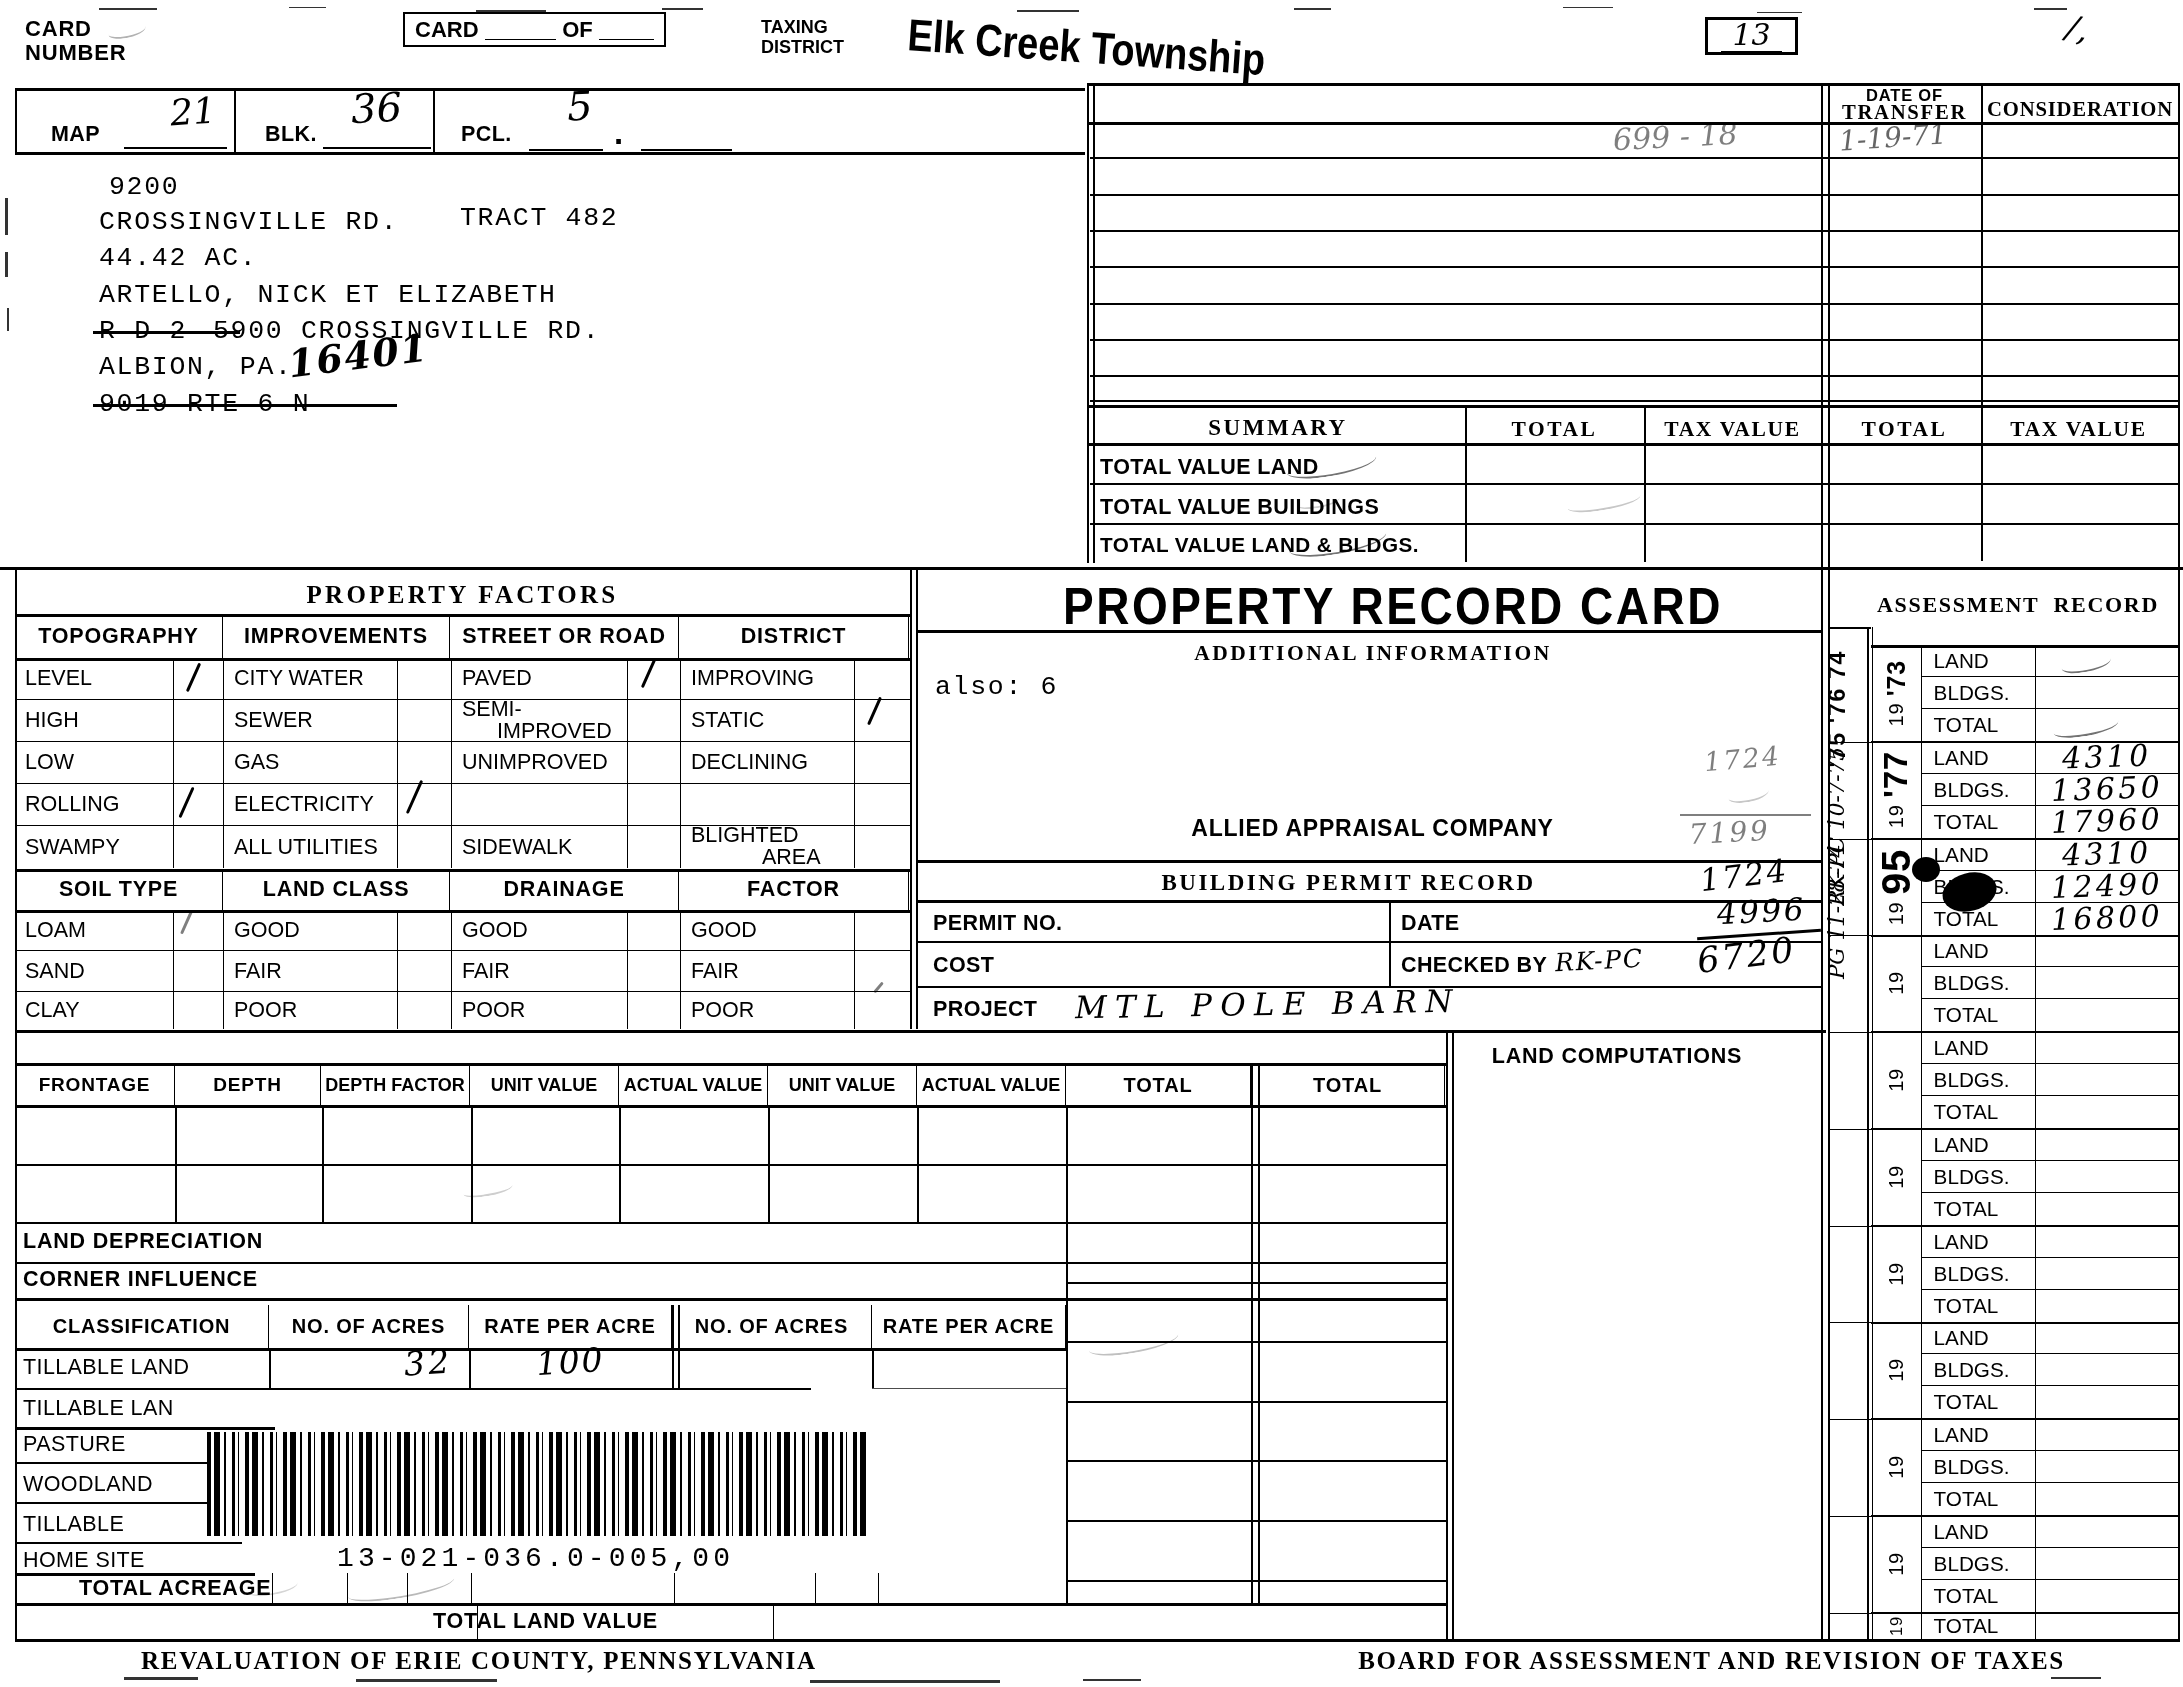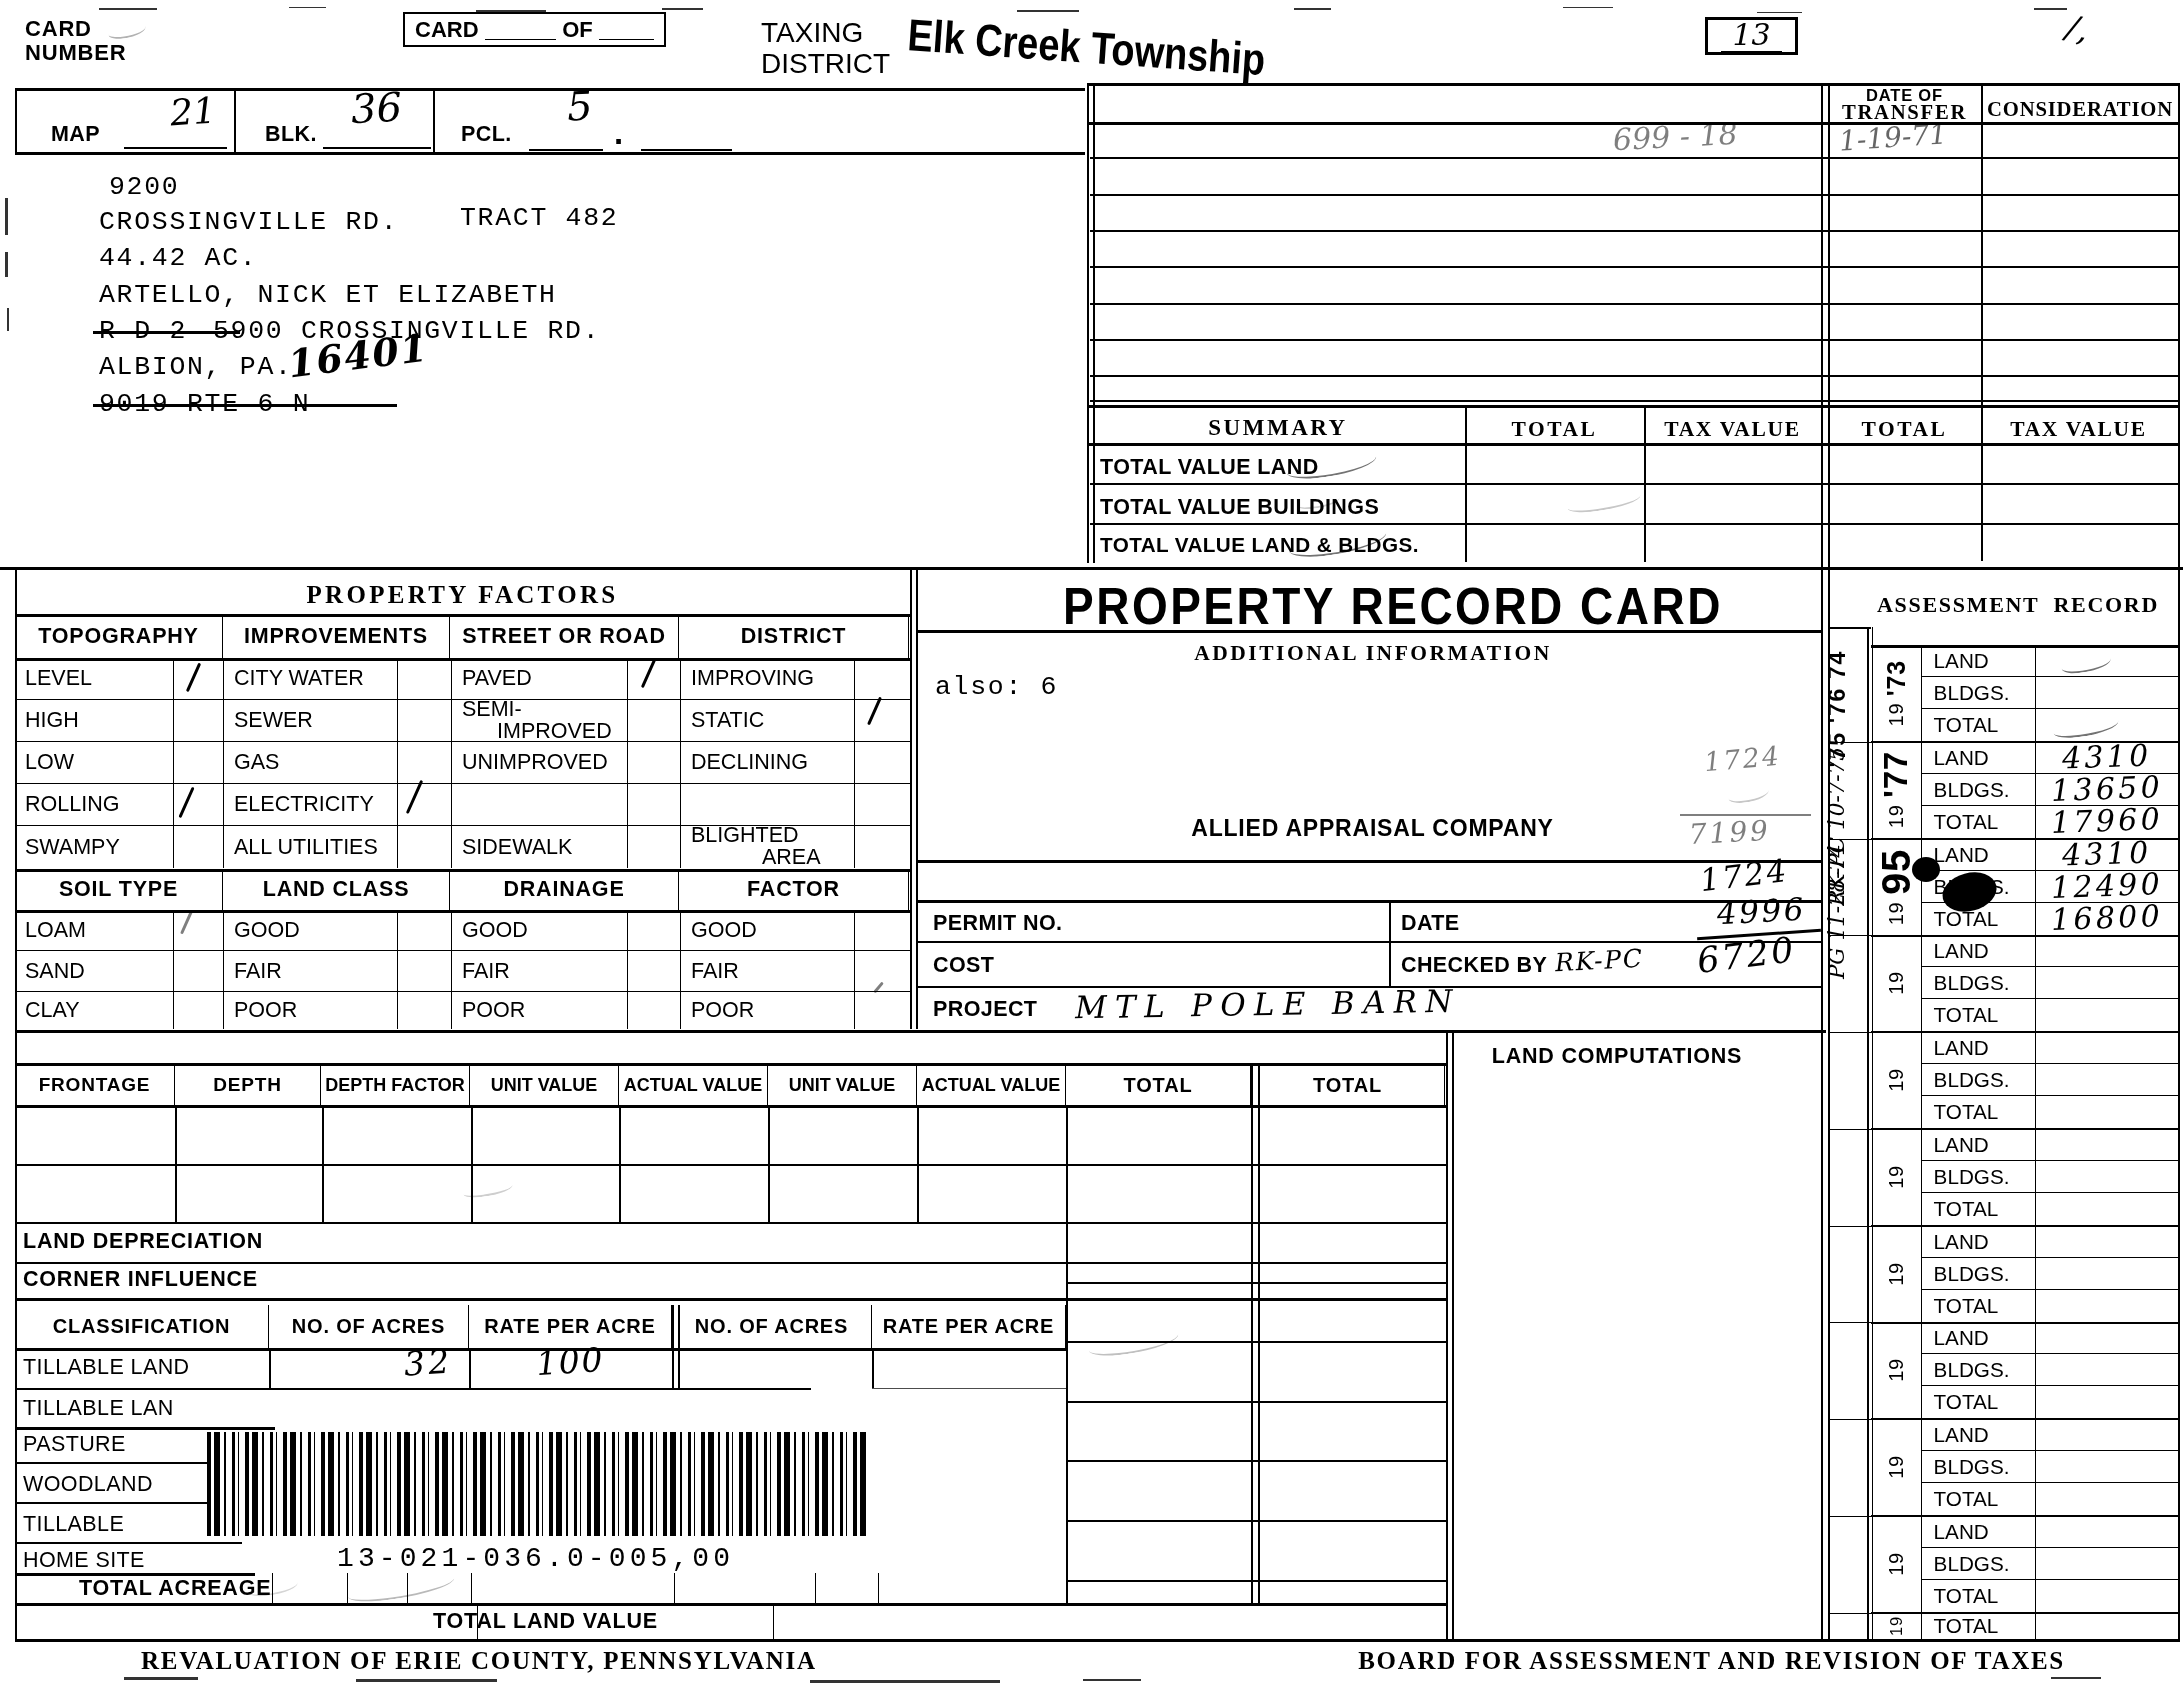--- a/index.html
+++ b/index.html
@@ -66,21 +66,21 @@
 
   <div class="a lbl2 pre" style="left:25px;top:16.5px;font-size:22px;font-weight:600;letter-spacing:0.8px">CARD
 NUMBER</div>
   <i class="sq" style="left:108px;top:23px;width:38px;height:15px;opacity:.55"></i>
   <div class="a" style="left:403px;top:12.4px;width:263px;height:35px;border:2.5px solid #000;display:flex;align-items:center;padding:0 10px;font-size:22px;font-weight:600">
     <span>CARD</span>
     <span style="display:inline-block;width:71px;border-bottom:1.7px solid #000;height:20px;margin:0 6.6px"></span>
     <span>OF</span>
     <span style="display:inline-block;width:55px;border-bottom:1.7px solid #000;height:20px;margin-left:6.6px"></span>
   </div>
-  <div class="a lbl2 pre" style="left:761px;top:16.5px;font-size:28px;font-weight:400">TAXING
+  <div class="a lbl2 pre" style="left:761px;top:16.5px;font-size:18px;font-weight:700">TAXING
 DISTRICT</div>
   <div class="a" style="left:898px;top:25px;font-size:40px;font-weight:800;transform:rotate(4deg) scale(.95,1.12);white-space:pre">Elk Creek Township</div>
   <div class="a" style="left:1705px;top:16.5px;width:93px;height:38px;border:3.3px solid #000;display:flex;align-items:flex-start;justify-content:center">
     <span class="hw" style="font-size:30px;border-bottom:2.5px solid #000;padding:0 11.6px 1.7px">13</span>
   </div>
   <div class="a hw" style="left:2067px;top:11.6px;font-size:33px;transform:rotate(12deg)">/,</div>
 
   <i class="hl h4" style="left:15px;top:88px;width:1070px"></i>
   <i class="hl h4" style="left:15px;top:152px;width:1070px"></i>
   <i class="vl" style="left:15px;top:88px;height:66px"></i>
@@ -255,20 +255,21 @@
   <i class="hl h4" style="left:916px;top:630px;width:905px"></i>
   <div class="a sten ctr" style="left:1042px;top:641px;width:662px;font-size:21.5px">ADDITIONAL INFORMATION</div>
   <div class="a type" style="left:935px;top:672px;font-size:26.5px">also: 6</div>
   <div class="a ctr" style="left:1116px;top:815px;width:513px;font-size:23px;font-weight:600;letter-spacing:0.8px">ALLIED APPRAISAL COMPANY</div>
   <div class="a hw faint" style="left:1704px;top:746px;font-size:26.5px;transform:rotate(-5deg);letter-spacing:2.5px">1724</div>
   <i class="sq" style="left:1728px;top:787px;width:41px;height:15px;opacity:.4"></i>
   <i class="tl faint" style="left:1680px;top:814px;width:131px"></i>
   <div class="a hw faint" style="left:1689px;top:819px;font-size:28px;transform:rotate(-3deg);letter-spacing:2.5px">7199</div>
 
   <i class="hl" style="left:916px;top:860px;width:905px"></i>
+  <div class="a sten ctr" style="left:1059px;top:870px;width:579px;font-size:23px">BUILDING PERMIT RECORD</div>
   <i class="hl" style="left:916px;top:900px;width:905px"></i>
   <i class="vl" style="left:1389px;top:900px;height:86px"></i>
   <div class="a lbl b6" style="left:933px;top:911px">PERMIT NO.</div>
   <div class="a lbl b6" style="left:1401px;top:911px">DATE</div>
   <i class="tl" style="left:916px;top:941px;width:905px"></i>
   <div class="a lbl b6" style="left:933px;top:953px">COST</div>
   <div class="a lbl b6" style="left:1401px;top:953px">CHECKED BY</div>
   <div class="a hw" style="left:1555px;top:948px;font-size:25px;transform:rotate(-3deg);letter-spacing:1.7px">RK-PC</div>
   <i class="tl" style="left:916px;top:986px;width:905px"></i>
   <div class="a lbl b6" style="left:933px;top:997px">PROJECT</div>

